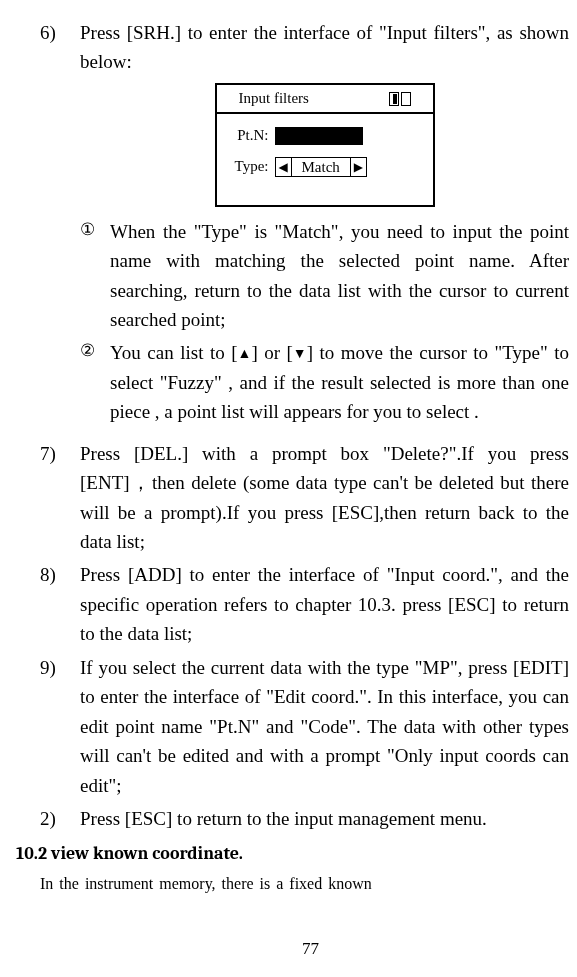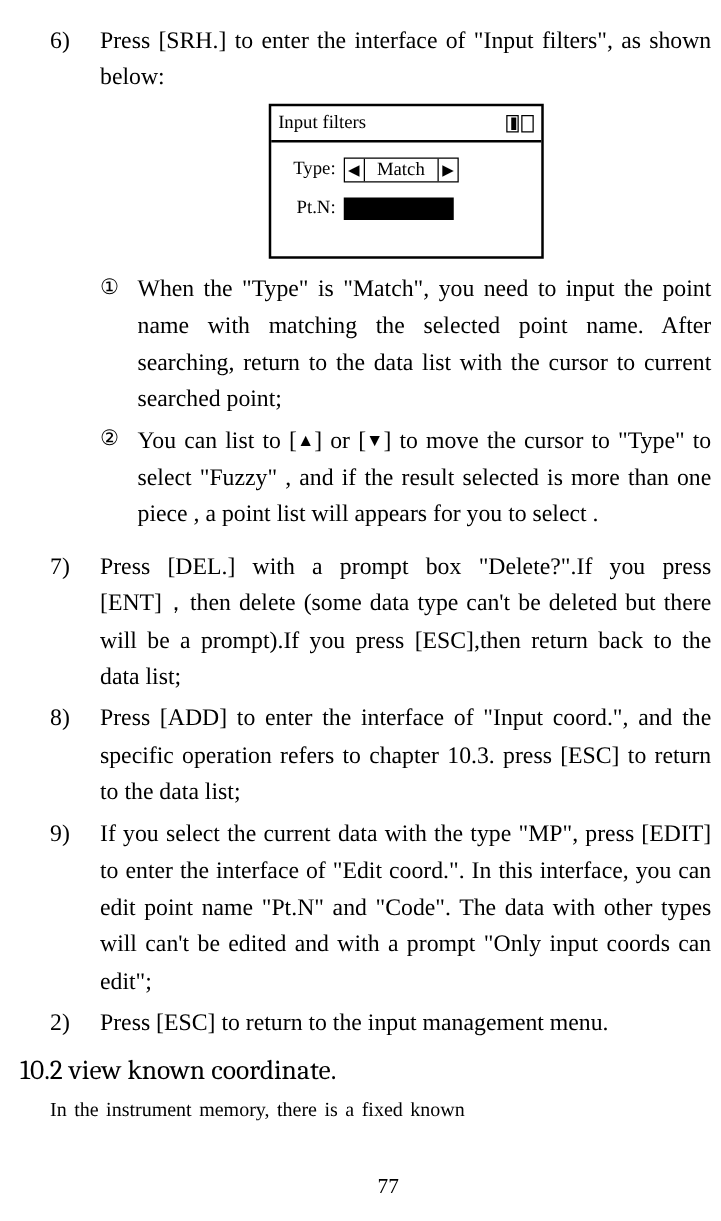--- a/index.html
+++ b/index.html
@@ -18,21 +18,21 @@
     .ol > li > .body { flex: 1; font-size: 19px; line-height: 1.55; text-align: justify; }
     .diagram-wrap { display: flex; justify-content: center; margin: 6px 0 10px; }
     .diagram {
       border: 2px solid #000;
       width: 220px;
       font-family: "Times New Roman", serif;
       font-size: 15px;
     }
     .diagram .title {
       border-bottom: 2px solid #000;
-      padding: 2px 6px;
+      padding: 2px 22px;
       display: flex;
       justify-content: space-between;
       align-items: center;
     }
     .diagram .title .icons { display: inline-flex; gap: 2px; }
     .diagram .title .batt {
       display: inline-block; width: 10px; height: 14px;
       border: 1.5px solid #000; position: relative;
     }
     .diagram .title .batt.fill::after {
@@ -49,22 +49,22 @@
     .sel .arrow:last-child { border-right: none; border-left: 1.5px solid #000; }
     .sel .mid { padding: 0 10px; line-height: 18px; }
     .blackbox { width: 88px; height: 18px; background: #000; }
     .sublist { list-style: none; margin: 6px 0 8px 0; }
     .sublist > li { display: flex; margin-bottom: 4px; }
     .sublist > li > .circ { flex: 0 0 30px; font-size: 17px; line-height: 1.55; }
     .sublist > li > .txt { flex: 1; font-size: 19px; line-height: 1.55; text-align: justify; }
     .tri-up, .tri-down { display: inline-block; font-size: 14px; vertical-align: 1px; }
     h2.section {
       font-family: Cambria, Georgia, "Times New Roman", serif;
-      font-weight: normal;
-      font-size: 22px;
+      font-weight: bold;
+      font-size: 18px;
       margin: 10px 0 8px -24px;
     }
     .para { font-size: 16px; line-height: 1.55; text-align: justify; word-spacing: 2px; }
     .page-num {
       position: absolute;
       bottom: 18px;
       left: 0; right: 0;
       text-align: center;
       font-size: 17px;
       margin-left: 44px;
@@ -83,33 +83,33 @@
         <div class="diagram">
           <div class="title">
             <span>Input filters</span>
             <span class="icons">
               <span class="batt fill"></span>
               <span class="batt"></span>
             </span>
           </div>
           <div class="rows">
             <div class="row">
+              <span class="label">Pt.N:</span>
+              <span class="value">
+                <span class="blackbox"></span>
+              </span>
+            </div>
+            <div class="row">
               <span class="label">Type:</span>
               <span class="value">
                 <span class="sel">
                   <span class="arrow">◀</span>
                   <span class="mid">Match</span>
                   <span class="arrow">▶</span>
                 </span>
-              </span>
-            </div>
-            <div class="row">
-              <span class="label">Pt.N:</span>
-              <span class="value">
-                <span class="blackbox"></span>
               </span>
             </div>
           </div>
         </div>
       </div>
 
       <ul class="sublist">
         <li>
           <span class="circ">①</span>
           <span class="txt">When the "Type" is "Match", you need to input the point name with matching the selected point name. After searching, return to the data list with the cursor to current searched point;</span>

